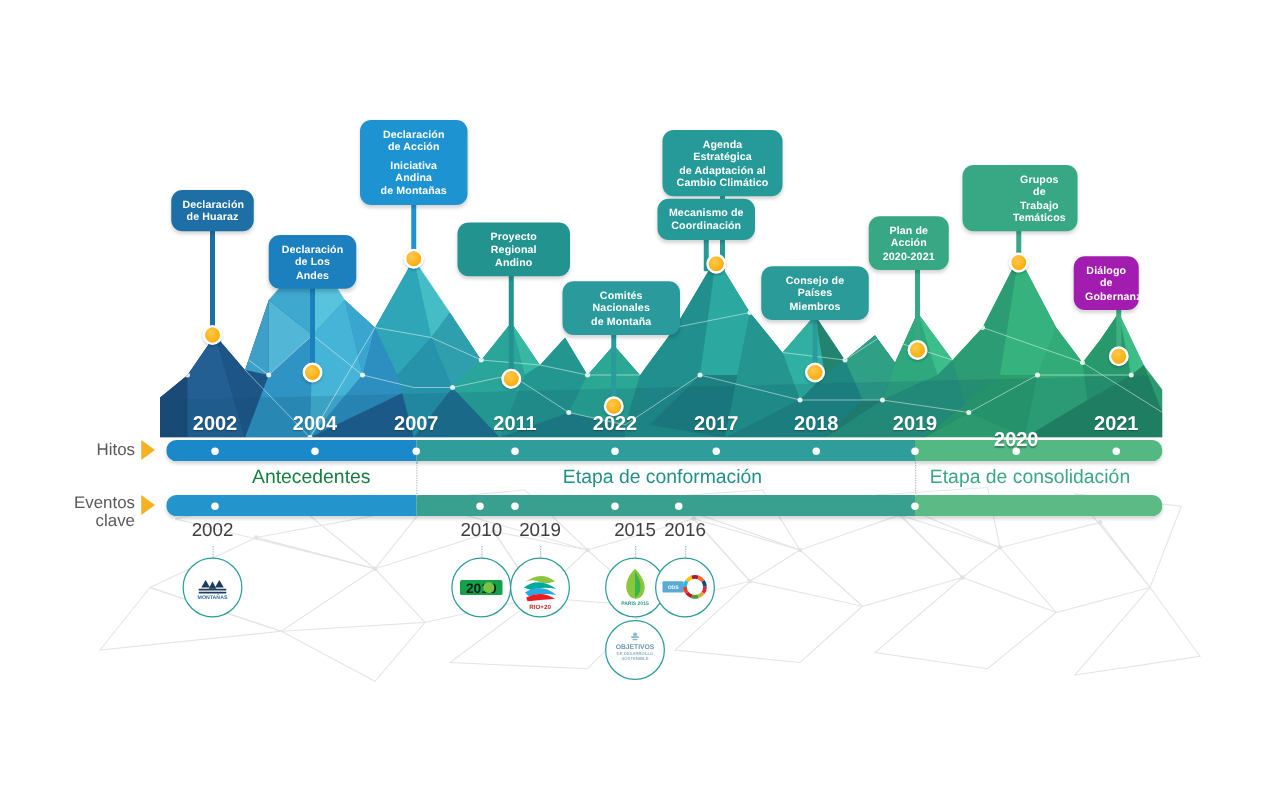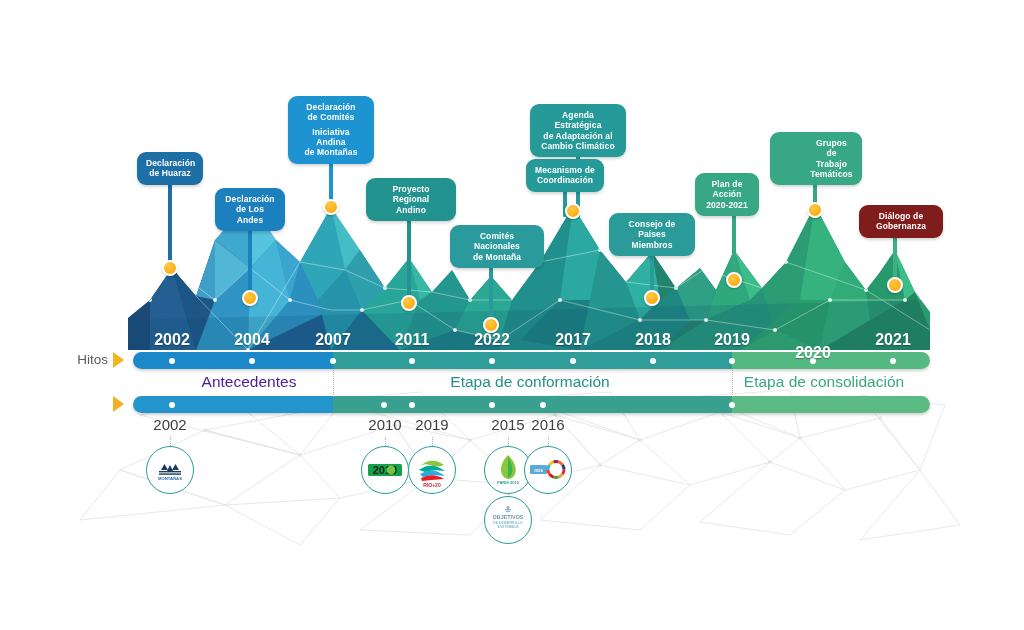--- a/index.html
+++ b/index.html
@@ -253,21 +253,21 @@
       <div class="stem" style="background: rgb(29, 111, 165); left: 168px; top: 183px; height: 91px;"></div>
       <div class="pin" style="left: 162px; top: 260px;"></div>
       <div class="callout" style="background: rgb(28, 127, 190); width: 70px; left: 215px; top: 188px; font-size: 8.5px;">
         <div>Declaración</div>
         <div>de Los Andes</div>
       </div>
       <div class="stem" style="background: rgb(28, 127, 190); left: 248px; top: 229px; height: 75px;"></div>
       <div class="pin" style="left: 242px; top: 290px;"></div>
       <div class="callout" style="background: rgb(30, 147, 210); width: 86px; left: 288px; top: 96px; font-size: 8.5px;">
         <div>Declaración</div>
-        <div>de Comités</div>
+        <div>de Acción</div>
         <div style="height: 4px;"> </div>
         <div>Iniciativa Andina</div>
         <div>de Montañas</div>
       </div>
       <div class="stem" style="background: rgb(30, 147, 210); left: 329px; top: 162px; height: 51px;"></div>
       <div class="pin" style="left: 323px; top: 199px;"></div>
       <div class="callout" style="background: rgb(35, 147, 143); width: 90px; left: 366px; top: 178px; font-size: 8.5px;">
         <div>Proyecto Regional</div>
         <div>Andino</div>
       </div>
@@ -302,21 +302,21 @@
         <div>2020-2021</div>
       </div>
       <div class="stem" style="background: rgb(55, 168, 131); left: 732px; top: 204px; height: 82px;"></div>
       <div class="pin" style="left: 726px; top: 272px;"></div>
       <div class="callout" style="background: rgb(55, 168, 131); width: 92px; left: 770px; top: 132px; font-size: 8.5px; padding-left: 40px;">
         <div>Grupos de Trabajo</div>
         <div>Temáticos</div>
       </div>
       <div class="stem" style="background: rgb(55, 168, 131); left: 813px; top: 173px; height: 43px;"></div>
       <div class="pin" style="left: 807px; top: 202px;"></div>
-      <div class="callout" style="background: #7f1d1d; width: 84px; left: 859px; top: 205px; font-size: 8.5px;">
+      <div class="callout" style="background: #a21caf; width: 52px; left: 859px; top: 205px; font-size: 8.5px;">
         <div>Diálogo de</div>
         <div>Gobernanza</div>
       </div>
       <div class="stem" style="background: rgb(63, 175, 132); left: 893px; top: 236px; height: 55px;"></div>
       <div class="pin" style="left: 887px; top: 277px;"></div>
     </div>
 
   <div id="year-layer">
       <div class="yearlabel" style="left: 172px; top: 331px;">2002</div>
       <div class="yearlabel" style="left: 252px; top: 331px;">2004</div>
@@ -347,25 +347,29 @@
       <div class="bardot" style="left: 412px; top: 360.5px;"></div>
       <div class="bardot" style="left: 492px; top: 360.5px;"></div>
       <div class="bardot" style="left: 573px; top: 360.5px;"></div>
       <div class="bardot" style="left: 653px; top: 360.5px;"></div>
       <div class="bardot" style="left: 732px; top: 360.5px;"></div>
       <div class="bardot" style="left: 813px; top: 360.5px;"></div>
       <div class="bardot" style="left: 893px; top: 360.5px;"></div>
     </div>
 
   <div id="stage-layer">
-      <div class="stage-name" style="left: 249px; top: 373px; color: #4c1d95;">Antecedentes</div>
+      <div class="stage-name" style="left: 249px; top: 373px; color: #15803d;">Antecedentes</div>
       <div class="stage-name" style="left: 530px; top: 373px; color: rgb(34, 144, 137);">Etapa de conformación</div>
       <div class="stage-name" style="left: 824px; top: 373px; color: rgb(58, 168, 126);">Etapa de consolidación</div>
     </div>
 
+  <div class="rowlabel" style="left:10px;top:394px;width:98px;">
+    <div>Eventos</div>
+    <div>clave</div>
+  </div>
   <div class="arrow" style="left:113px;top:396px;"></div>
 
   <div class="bar" style="left:133px;top:396px;width:797px;">
     <div class="seg" style="left:0;width:200px;background:#2394cc;"></div>
     <div class="seg" style="left:200px;width:399px;background:#39a090;"></div>
     <div class="seg" style="left:599px;width:198px;background:#5cba85;"></div>
   </div>
   <div id="eventos-dot-layer">
       <div class="bardot" style="left: 172px; top: 404.5px;"></div>
       <div class="bardot" style="left: 384px; top: 404.5px;"></div>

